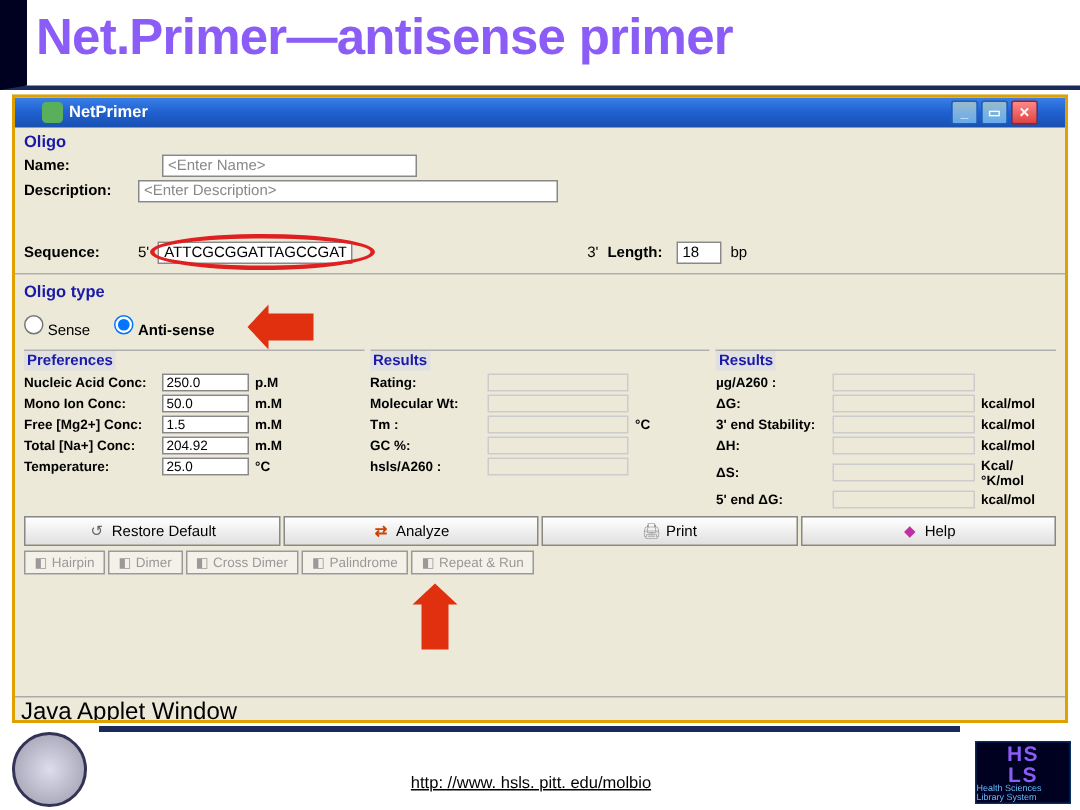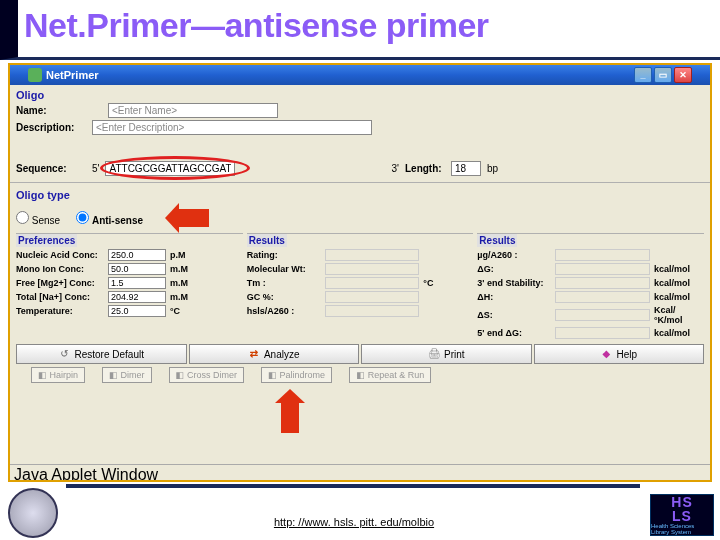--- a/index.html
+++ b/index.html
@@ -95,21 +95,21 @@
   .res-row .rlbl { font-weight:bold; width: 74px;}
   .res-row .rval { flex:1; border:1px solid #ccc; background:#ece9d8; height:12px;}
   .res-row .runit { width:50px; font-weight:bold; }
   .btn-bar { display:flex; gap:2px; padding: 3px 6px; }
   .btn {
     flex:1; border:1px solid #888; background: linear-gradient(#fff,#e0e0e0);
     font-size:10px; padding:3px 4px; text-align:center;
     display:flex; align-items:center; justify-content:center; gap:4px;
   }
   .tab-bar { display:flex; gap:2px; padding: 0 6px; }
-  .tab { border:1px solid #999; background:#f4f2e8; font-size:9px; padding:2px 6px; color:#999; display:flex; align-items:center; gap:3px;margin-left:15px;}
+  .tab { border:1px solid #999; background:#f4f2e8; font-size:9px; padding:2px 6px; color:#999; display:flex; align-items:center; gap:3px;}
   .status-bar { position:absolute; bottom:0; left:0; right:0; height:16px; background:#ece9d8; border-top:1px solid #aaa; font-size:16px; padding:1px 4px;}
   .foot-rule { position:absolute; left:66px; right:80px; top:484px; height:4px; background:#1a2a5a;}
   .foot-url { position:absolute; bottom:12px; left:0; right:12px; text-align:center; font-size:11px; color:#000; text-decoration:underline;}
   .seal { position:absolute; left:8px; bottom:2px; width:50px; height:50px; border-radius:50%; background:radial-gradient(circle,#dde,#99a); border:2px solid #335;}
   .hsls { position:absolute; right:6px; bottom:4px; width:64px; height:42px; background:#000020; color:#6bf; font-size:8px; display:flex; flex-direction:column; align-items:center; justify-content:center; border:1px solid #003060;}
   .hsls b { font-size:14px; color:#8b5cf6; letter-spacing:1px; line-height:1;}
   .icon { display:inline-block; width:12px; height:12px; }
   .i-analyze::before { content:'⇄'; color:#d04000; font-weight:bold;}
   .i-print::before { content:'🖨'; font-size:10px; color:#888; }
   .i-help::before { content:'◆'; color:#c030a0; }

